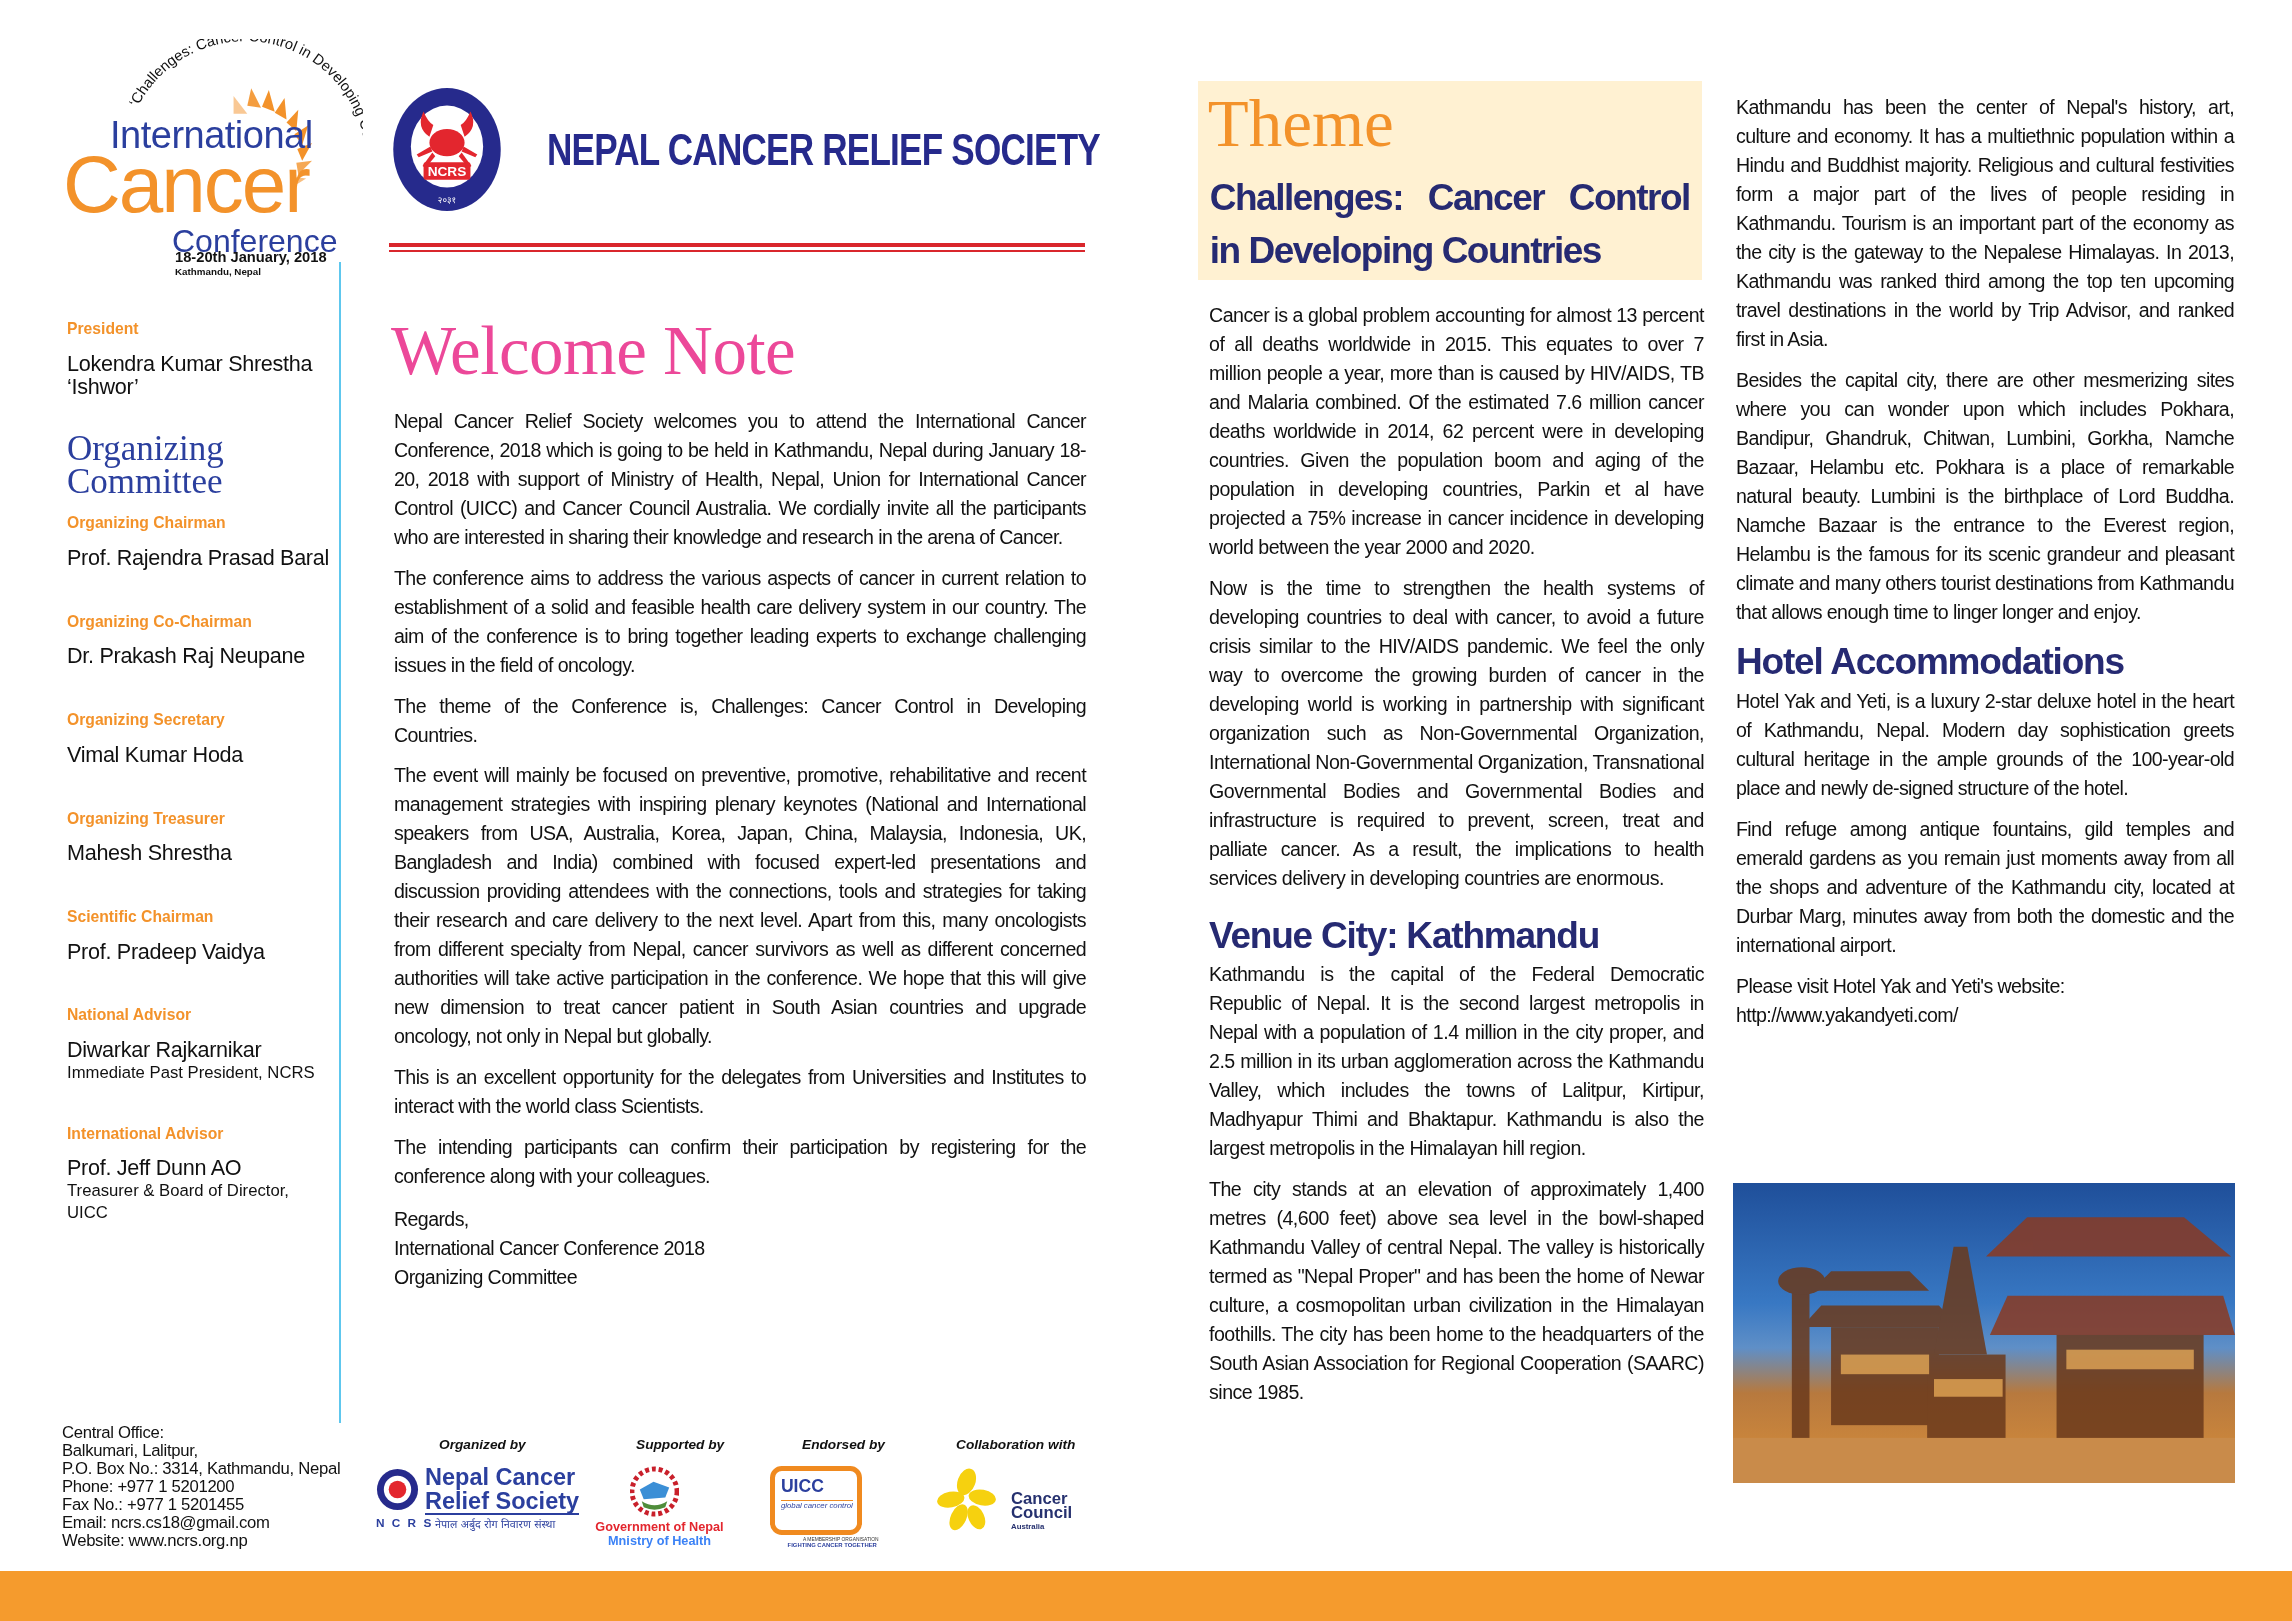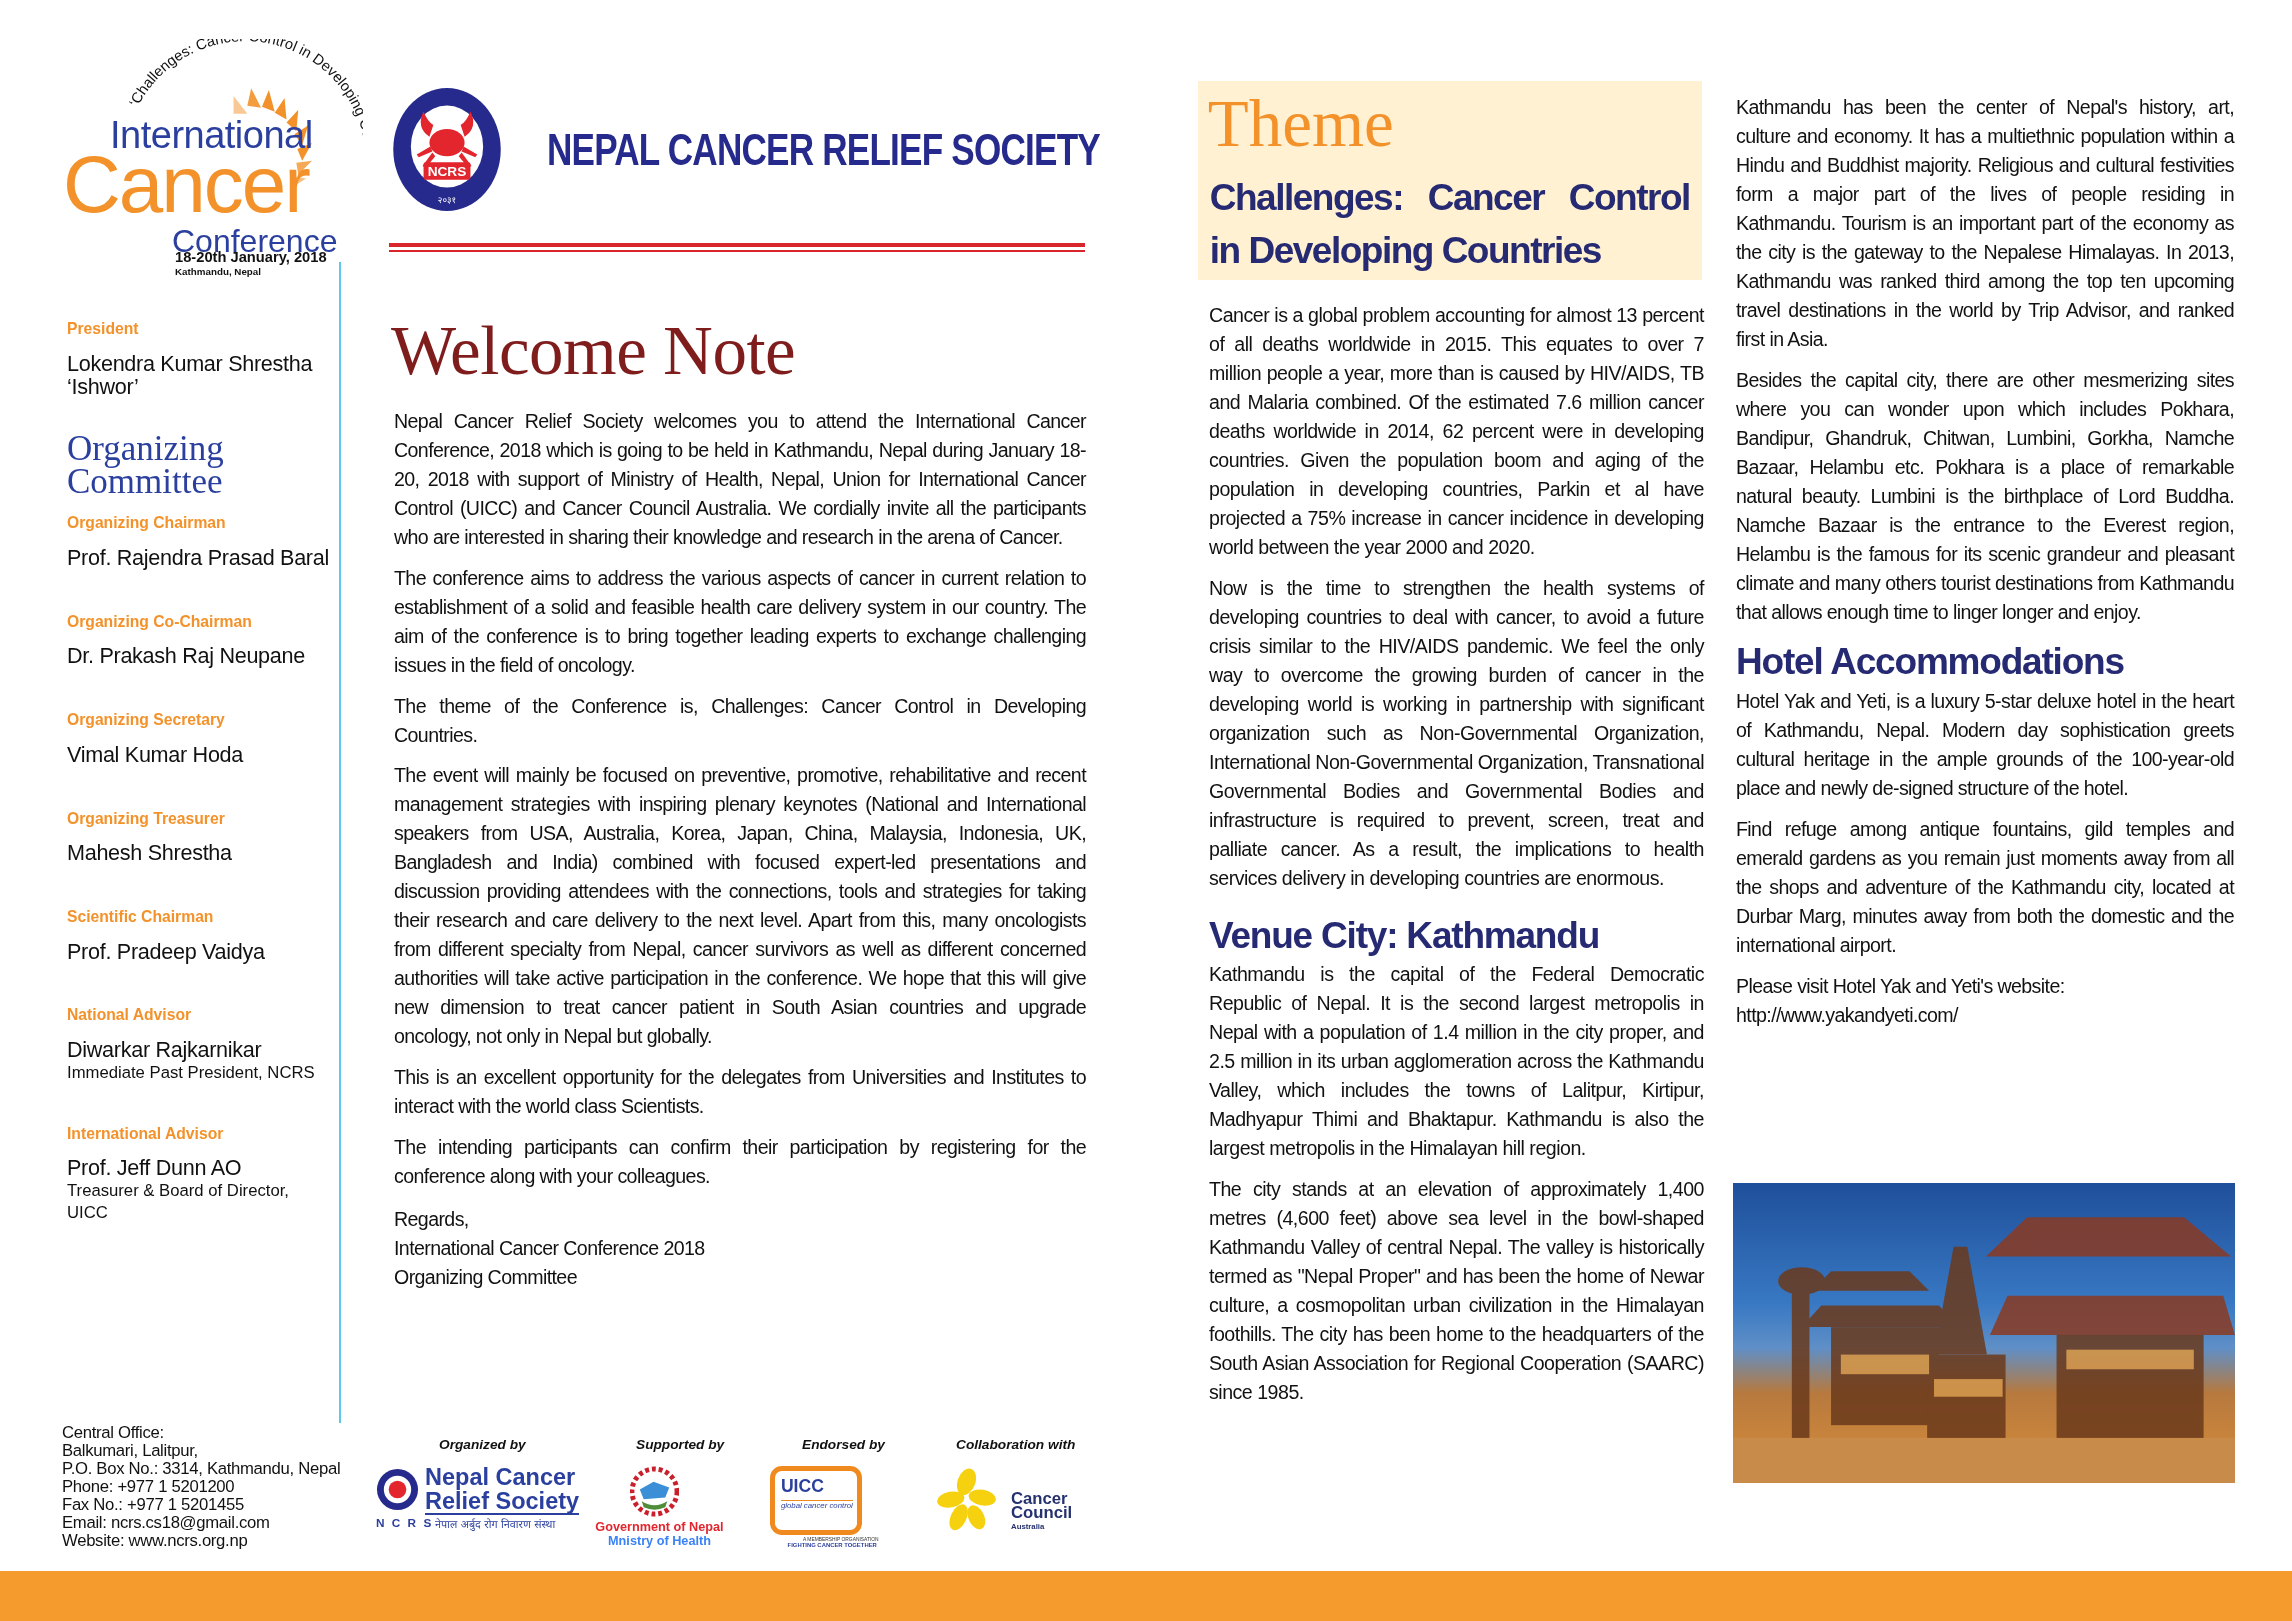--- a/index.html
+++ b/index.html
@@ -36,21 +36,21 @@
   #org-committee { font-family:"Liberation Serif", serif; color:#2b3f9e; font-size:35px; line-height:0.95; margin:21.6px 0 17.6px 0; }
 
   
   #contact { left:62px; top:1424px; width:314px; font-size:16.7px; line-height:18px; letter-spacing:-0.3px; }
   #contact div { white-space:nowrap; }
 
   
   .partner-caption { font-size:13.7px; font-style:italic; font-weight:bold; color:#111; position:absolute; white-space:nowrap; }
 
   
-  #welcome-title { left:391px; top:312px; font-family:"Liberation Serif", serif; font-size:69px; color:#7f1d1d; letter-spacing:-0.5px; }
+  #welcome-title { left:391px; top:312px; font-family:"Liberation Serif", serif; font-size:69px; color:#ec4899; letter-spacing:-0.5px; }
   #welcome-body { left:394px; top:407px; width:692px; font-size:19.6px; line-height:29px; text-align:justify; letter-spacing:-0.6px; }
   #welcome-body p { margin:0 0 11.8px 0; }
   #welcome-signoff { margin-top:13.7px !important; }
 
   
   #theme-box { left:1198px; top:81px; width:504px; height:199px; background:#fff1d2; }
   #theme-title { position:absolute; left:9.8px; top:3.9px; font-family:"Liberation Serif", serif; font-size:67px; color:#f3922a; }
   #theme-sub { position:absolute; left:11.8px; top:90px; width:480px; font-size:37px; font-weight:bold; color:#262a72;
                line-height:53px; text-align:justify; text-align-last:left; letter-spacing:-1.5px; }
 
@@ -252,21 +252,21 @@
   <p>Now is the time to strengthen the health systems of developing countries to deal with cancer, to avoid a future crisis similar to the HIV/AIDS pandemic. We feel the only way to overcome the growing burden of cancer in the developing world is working in partnership with significant organization such as Non-Governmental Organization, International Non-Governmental Organization, Transnational Governmental Bodies and Governmental Bodies and infrastructure is required to prevent, screen, treat and palliate cancer. As a result, the implications to health services delivery in developing countries are enormous.</p>
   <div class="sec-heading" style="margin-top:23px">Venue City: Kathmandu</div>
   <p>Kathmandu is the capital of the Federal Democratic Republic of Nepal. It is the second largest metropolis in Nepal with a population of 1.4 million in the city proper, and 2.5 million in its urban agglomeration across the Kathmandu Valley, which includes the towns of Lalitpur, Kirtipur, Madhyapur Thimi and Bhaktapur. Kathmandu is also the largest metropolis in the Himalayan hill region.</p>
   <p>The city stands at an elevation of approximately 1,400 metres (4,600 feet) above sea level in the bowl-shaped Kathmandu Valley of central Nepal. The valley is historically termed as "Nepal Proper" and has been the home of Newar culture, a cosmopolitan urban civilization in the Himalayan foothills.  The city has been home to the headquarters of the South Asian Association for Regional Cooperation (SAARC) since 1985.</p>
 </div>
 
 <div id="right-col" class="abs">
   <p>Kathmandu has been the center of Nepal's history, art, culture and economy. It has a multiethnic population within a Hindu and Buddhist majority. Religious and cultural festivities form a major part of the lives of people residing in Kathmandu. Tourism is an important part of the economy as the city is the gateway to the Nepalese Himalayas. In 2013, Kathmandu was ranked third among the top ten upcoming travel destinations in the world by Trip Advisor, and ranked first in Asia.</p>
   <p>Besides the capital city, there are other mesmerizing sites where you can wonder upon which includes Pokhara, Bandipur, Ghandruk, Chitwan, Lumbini, Gorkha, Namche Bazaar, Helambu etc. Pokhara is a place of remarkable natural beauty. Lumbini is the birthplace of Lord Buddha. Namche Bazaar is the entrance to the Everest region, Helambu is the famous for its scenic grandeur and pleasant climate and many others tourist destinations from Kathmandu that allows enough time to linger longer and enjoy.</p>
   <div class="sec-heading">Hotel Accommodations</div>
-  <p>Hotel Yak and Yeti, is a luxury 5-star deluxe hotel in the heart of Kathmandu, Nepal. Modern day sophistication greets cultural heritage in the ample grounds of the 100-year-old place and newly de-signed structure of the hotel.</p>
+  <p>Hotel Yak and Yeti, is a luxury 2-star deluxe hotel in the heart of Kathmandu, Nepal. Modern day sophistication greets cultural heritage in the ample grounds of the 100-year-old place and newly de-signed structure of the hotel.</p>
   <p>Find refuge among antique fountains, gild temples and emerald gardens as you remain just moments away from all the shops and adventure of the Kathmandu city, located at Durbar Marg, minutes away from both the domestic and the international airport.</p>
   <p class="url">
     <span style="display:block">Please visit Hotel Yak and Yeti's website:</span>
     <span style="display:block">http://www.yakandyeti.com/</span>
   </p>
 </div>
 
 <div id="photo" class="abs">
   <svg width="502" height="300" viewBox="0 0 512 306">
     <g fill="#6b3a1c" opacity="0.85">

